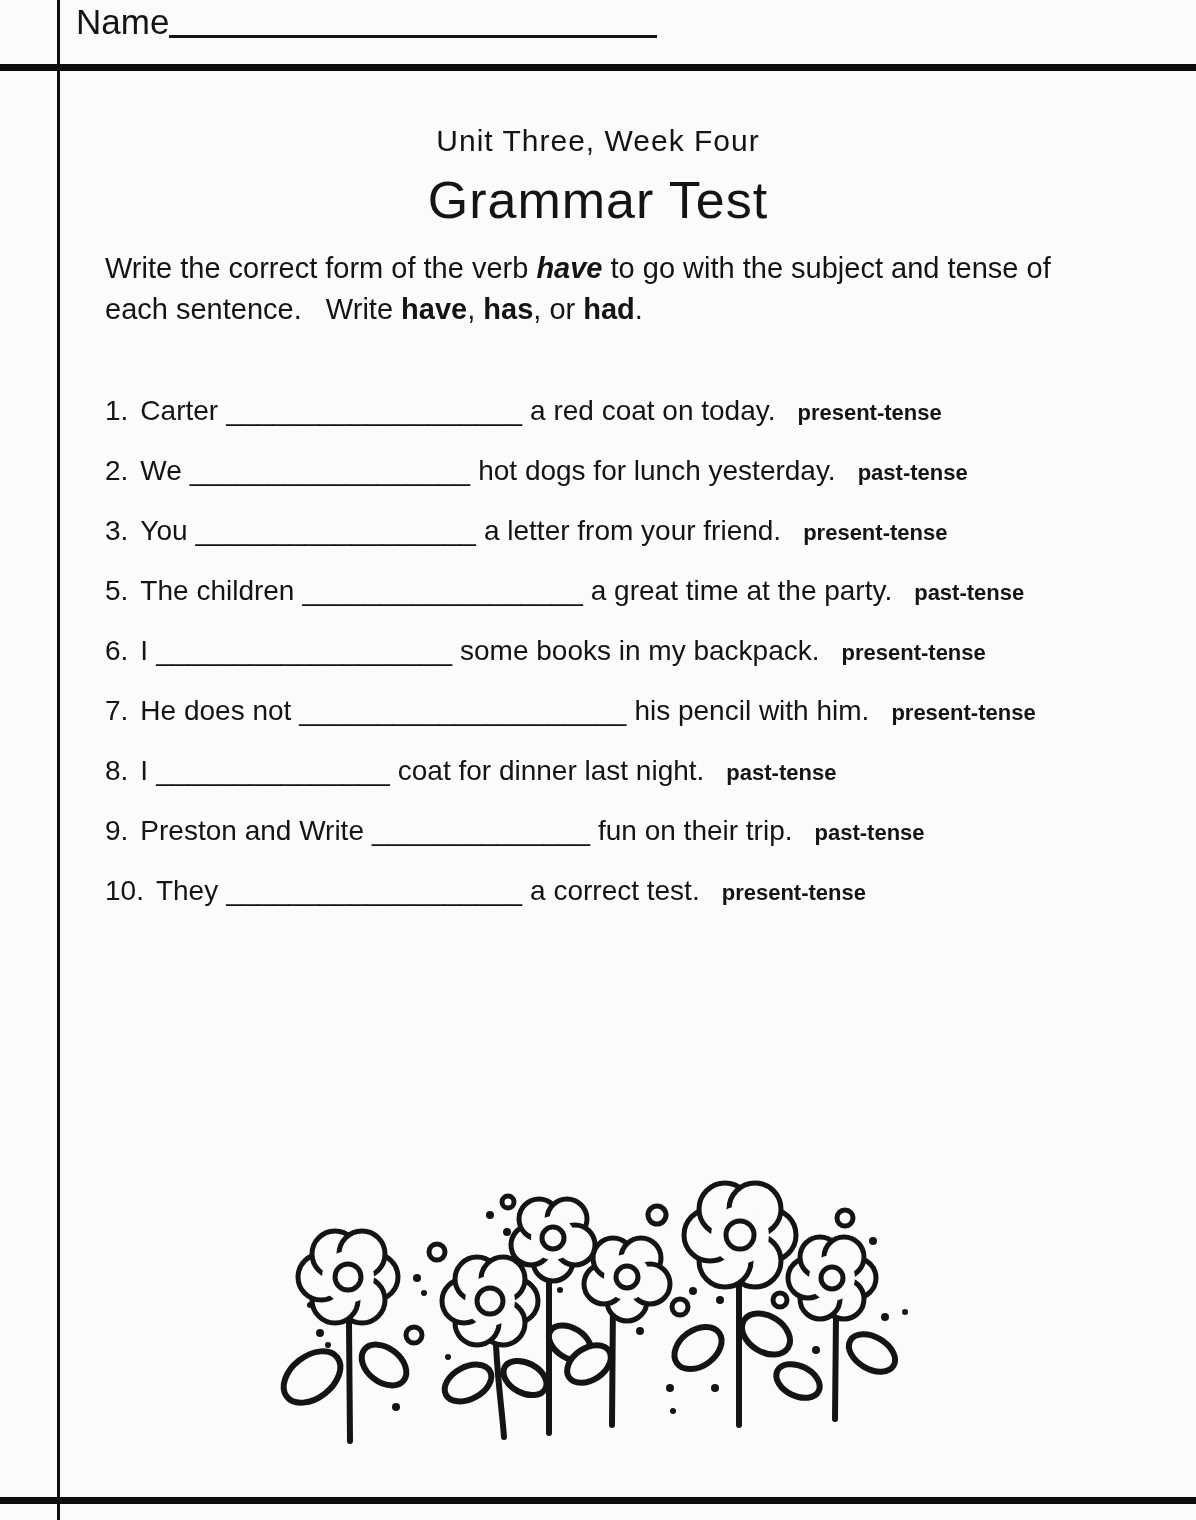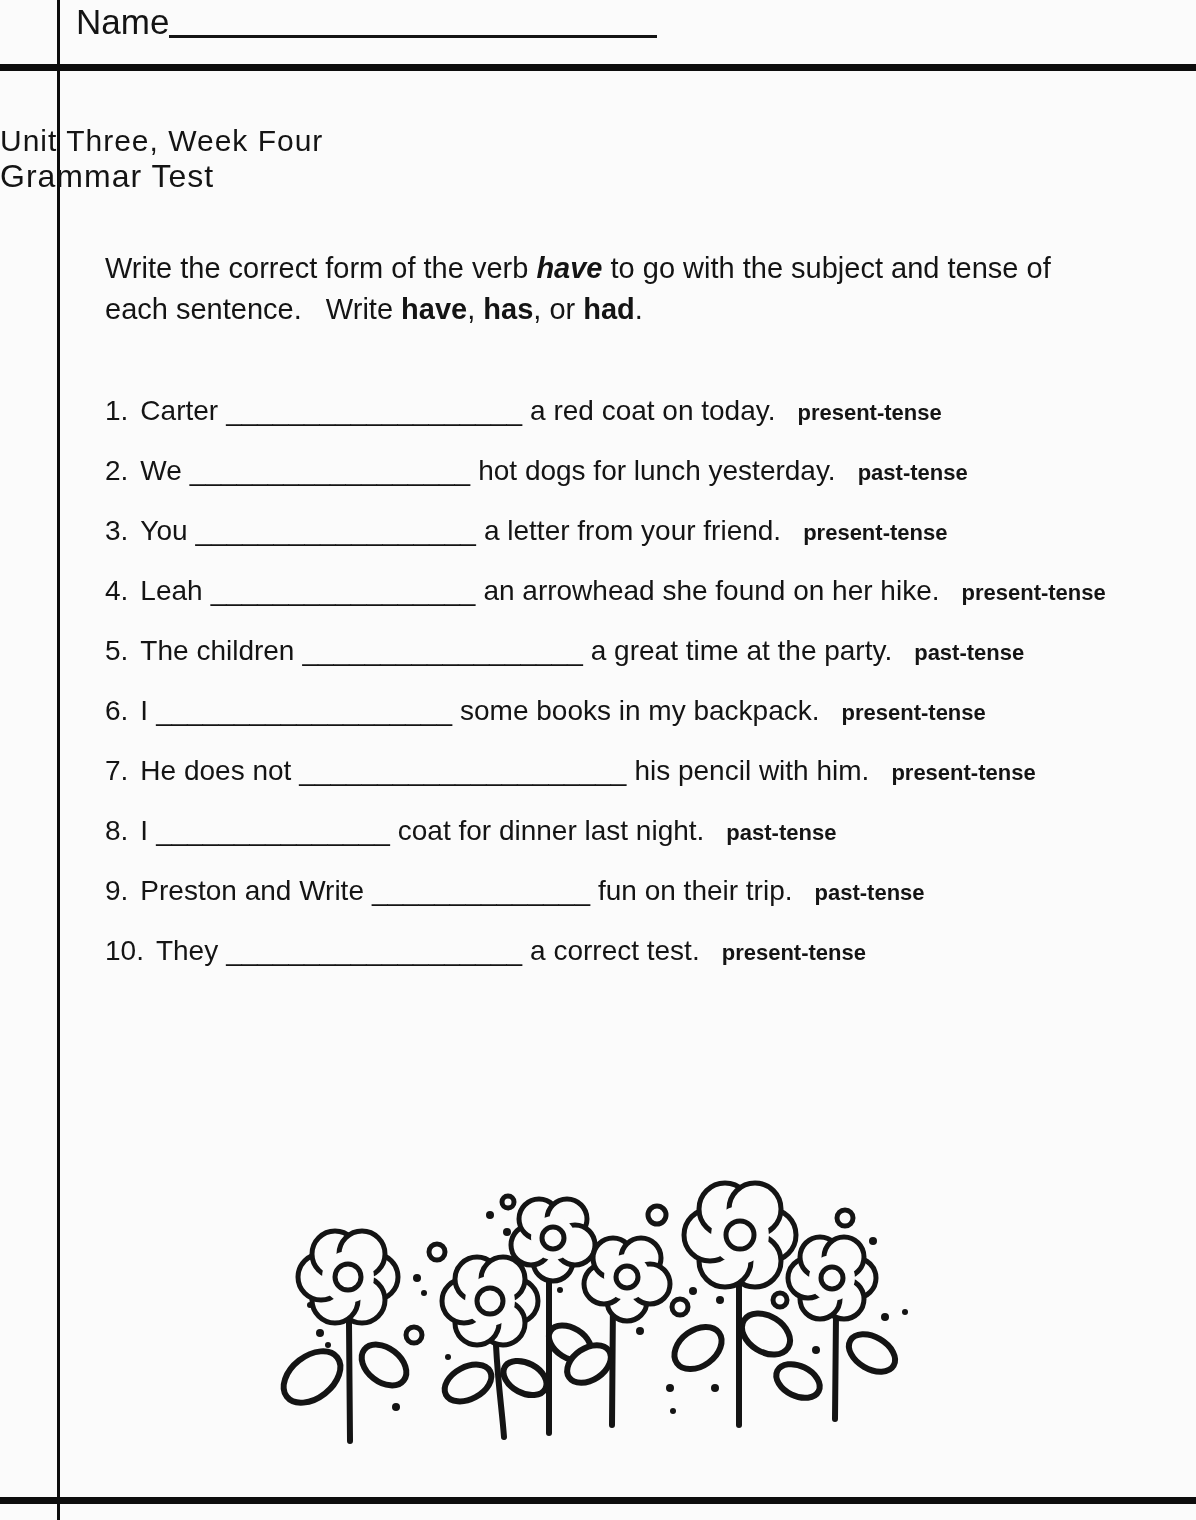--- a/index.html
+++ b/index.html
@@ -8,23 +8,23 @@
     background:#fbfbfb;color:#141414;
     font-family:"Liberation Sans","DejaVu Sans",sans-serif;
     overflow:hidden;
   }
   .vrule{position:absolute;left:57px;top:0;width:3px;height:1520px;background:#0d0d0d;}
   .hrule{position:absolute;left:0;width:1196px;height:7px;background:#0d0d0d;}
   .hrule.top{top:64px;}
   .hrule.bottom{top:1497px;}
   .name-row{position:absolute;left:76px;top:1px;font-size:35px;white-space:nowrap;}
   .name-line{display:inline-block;width:488px;border-bottom:3px solid #141414;vertical-align:-4px;height:34px;}
-  .title-block{position:absolute;top:124px;left:0;width:1196px;}
+  .title-block{position:absolute;top:124px;left:0;width:1196px;text-align:center;}
   .title-1{font-size:30px;letter-spacing:1px;}
-  .title-2{font-size:32px;margin-top:0;letter-spacing:1px;}
+  .title-2{font-size:52px;margin-top:12px;letter-spacing:1px;}
   .instructions{
     position:absolute;left:105px;top:248px;width:1050px;
     font-size:29px;line-height:41px;white-space:pre-wrap;
   }
   .bi{font-weight:bold;font-style:italic;}
   .b{font-weight:bold;}
   .questions{position:absolute;left:105px;top:396px;}
   .q-row{font-size:28px;line-height:30px;margin-bottom:28px;white-space:nowrap;}
   .q-num{display:inline-block;margin-right:12px;}
   .q-blank{margin:6px 8px;letter-spacing:0;}
@@ -60,23 +60,20 @@
   <div class="q-row">
     <span class="q-num">1.</span><span>Carter</span><span class="q-blank">___________________</span><span>a red coat on today.</span><span class="q-tense">present-tense</span>
   </div>
   <div class="q-row">
     <span class="q-num">2.</span><span>We</span><span class="q-blank">__________________</span><span>hot dogs for lunch yesterday.</span><span class="q-tense">past-tense</span>
   </div>
   <div class="q-row">
     <span class="q-num">3.</span><span>You</span><span class="q-blank">__________________</span><span>a letter from your friend.</span><span class="q-tense">present-tense</span>
   </div>
   <div class="q-row">
-    <span class="q-num">4.</span><span>Leah</span><span class="q-blank">_________________</span><span>an arrowhead she found on her hike.</span><span class="q-tense">present-tense</span>
-  </div>
-  <div class="q-row">
     <span class="q-num">5.</span><span>The children</span><span class="q-blank">__________________</span><span>a great time at the party.</span><span class="q-tense">past-tense</span>
   </div>
   <div class="q-row">
     <span class="q-num">6.</span><span>I</span><span class="q-blank">___________________</span><span>some books in my backpack.</span><span class="q-tense">present-tense</span>
   </div>
   <div class="q-row">
     <span class="q-num">7.</span><span>He does not</span><span class="q-blank">_____________________</span><span>his pencil with him.</span><span class="q-tense">present-tense</span>
   </div>
   <div class="q-row">
     <span class="q-num">8.</span><span>I</span><span class="q-blank">_______________</span><span>coat for dinner last night.</span><span class="q-tense">past-tense</span>

